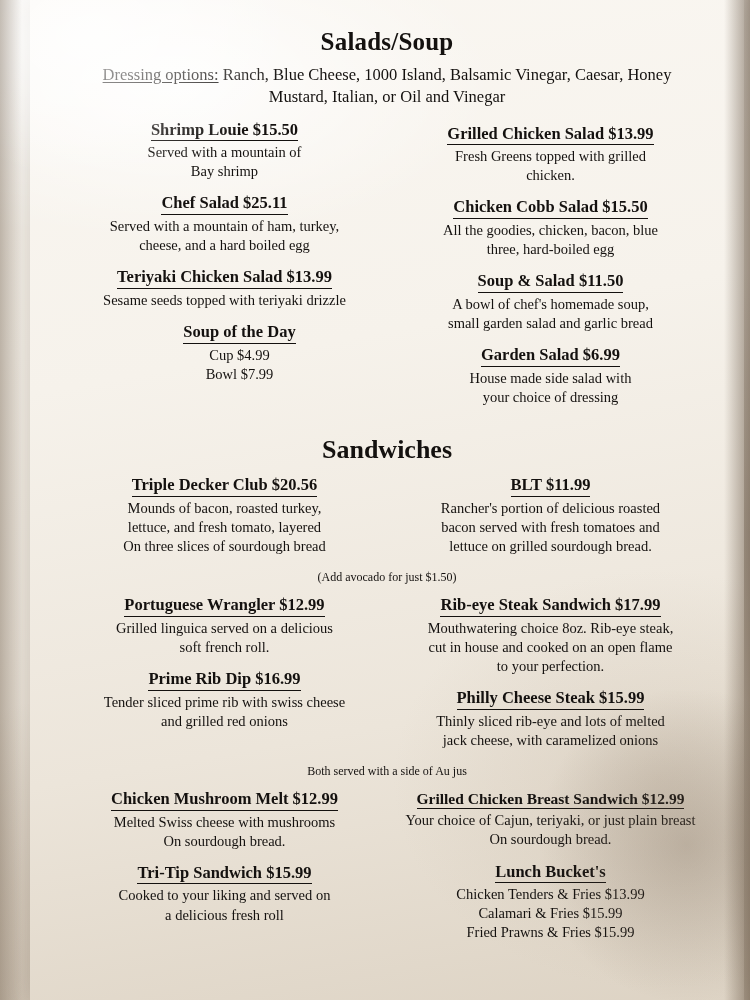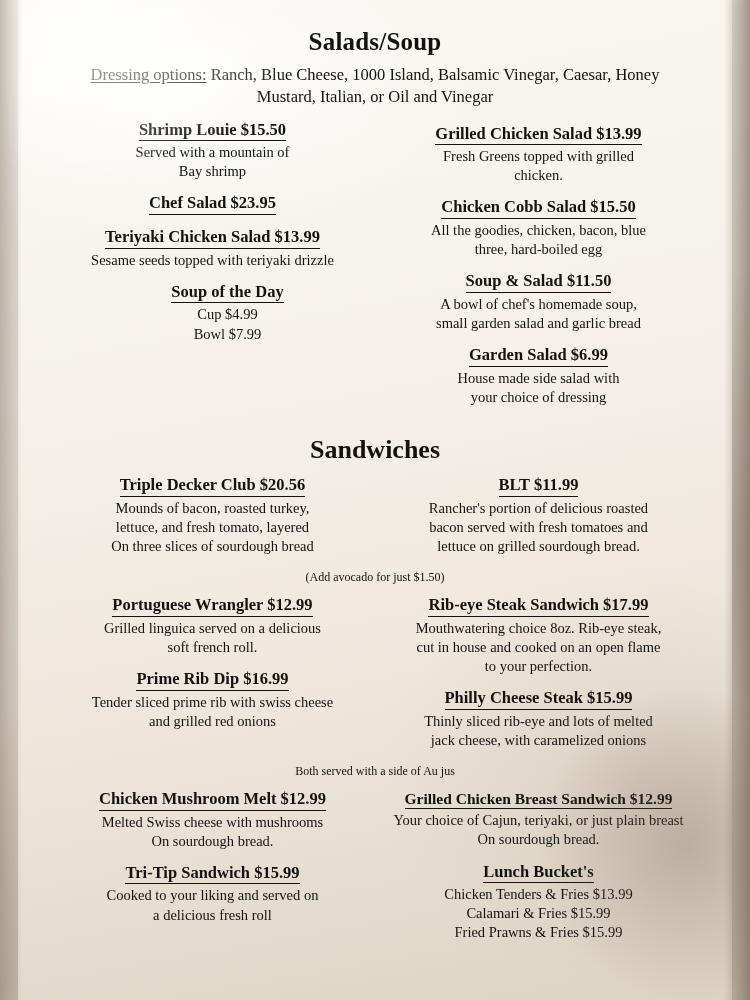--- a/index.html
+++ b/index.html
@@ -20,21 +20,21 @@
     overflow: hidden;
     background:
       radial-gradient(ellipse 600px 300px at 12% 4%, rgba(255,255,255,0.72), rgba(255,255,255,0) 65%),
       radial-gradient(ellipse 420px 250px at 72% 2%, rgba(255,255,255,0.45), rgba(255,255,255,0) 70%),
       radial-gradient(ellipse 500px 400px at 95% 55%, rgba(120,105,90,0.30), rgba(120,105,90,0) 70%),
       radial-gradient(ellipse 700px 420px at 30% 97%, rgba(150,130,110,0.38), rgba(150,130,110,0) 70%),
       linear-gradient(165deg, #f3efe9 0%, #eee9e1 30%, #e7e0d6 55%, #ded5c8 78%, #cdc2b2 100%);
   }
   .sheet {
     position: absolute;
-    left: 18px;
+    left: 30px;
     top: 0px;
     width: 714px;
     height: 1000px;
     background:
       radial-gradient(ellipse 520px 260px at 20% 8%, rgba(255,255,255,0.85), rgba(255,255,255,0) 62%),
       radial-gradient(ellipse 380px 300px at 88% 78%, rgba(190,175,155,0.30), rgba(190,175,155,0) 70%),
       linear-gradient(170deg, #faf7f2 0%, #f6f2eb 35%, #ece5da 70%, #ddd3c4 100%);
     box-shadow: 0 0 22px rgba(90,75,60,0.18);
   }
   .glare {
@@ -146,21 +146,25 @@
 
           <div class="item">
             <div class="item-name">Shrimp Louie $15.50</div>
             <div class="item-desc">
               <div>Served with a mountain of</div>
               <div>Bay shrimp</div>
             </div>
           </div>
 
           <div class="item">
-            <div class="item-name">Chef Salad $23.95</div>
+            <div class="item-name">Chef Salad $25.11</div>
+            <div class="item-desc">
+              <div>Served with a mountain of ham, turkey,</div>
+              <div>cheese, and a hard boiled egg</div>
+            </div>
           </div>
 
           <div class="item">
             <div class="item-name">Teriyaki Chicken Salad $13.99</div>
             <div class="item-desc">
               <div>Sesame seeds topped with teriyaki drizzle</div>
             </div>
           </div>
 
           <div class="item" style="margin-left:30px;">

